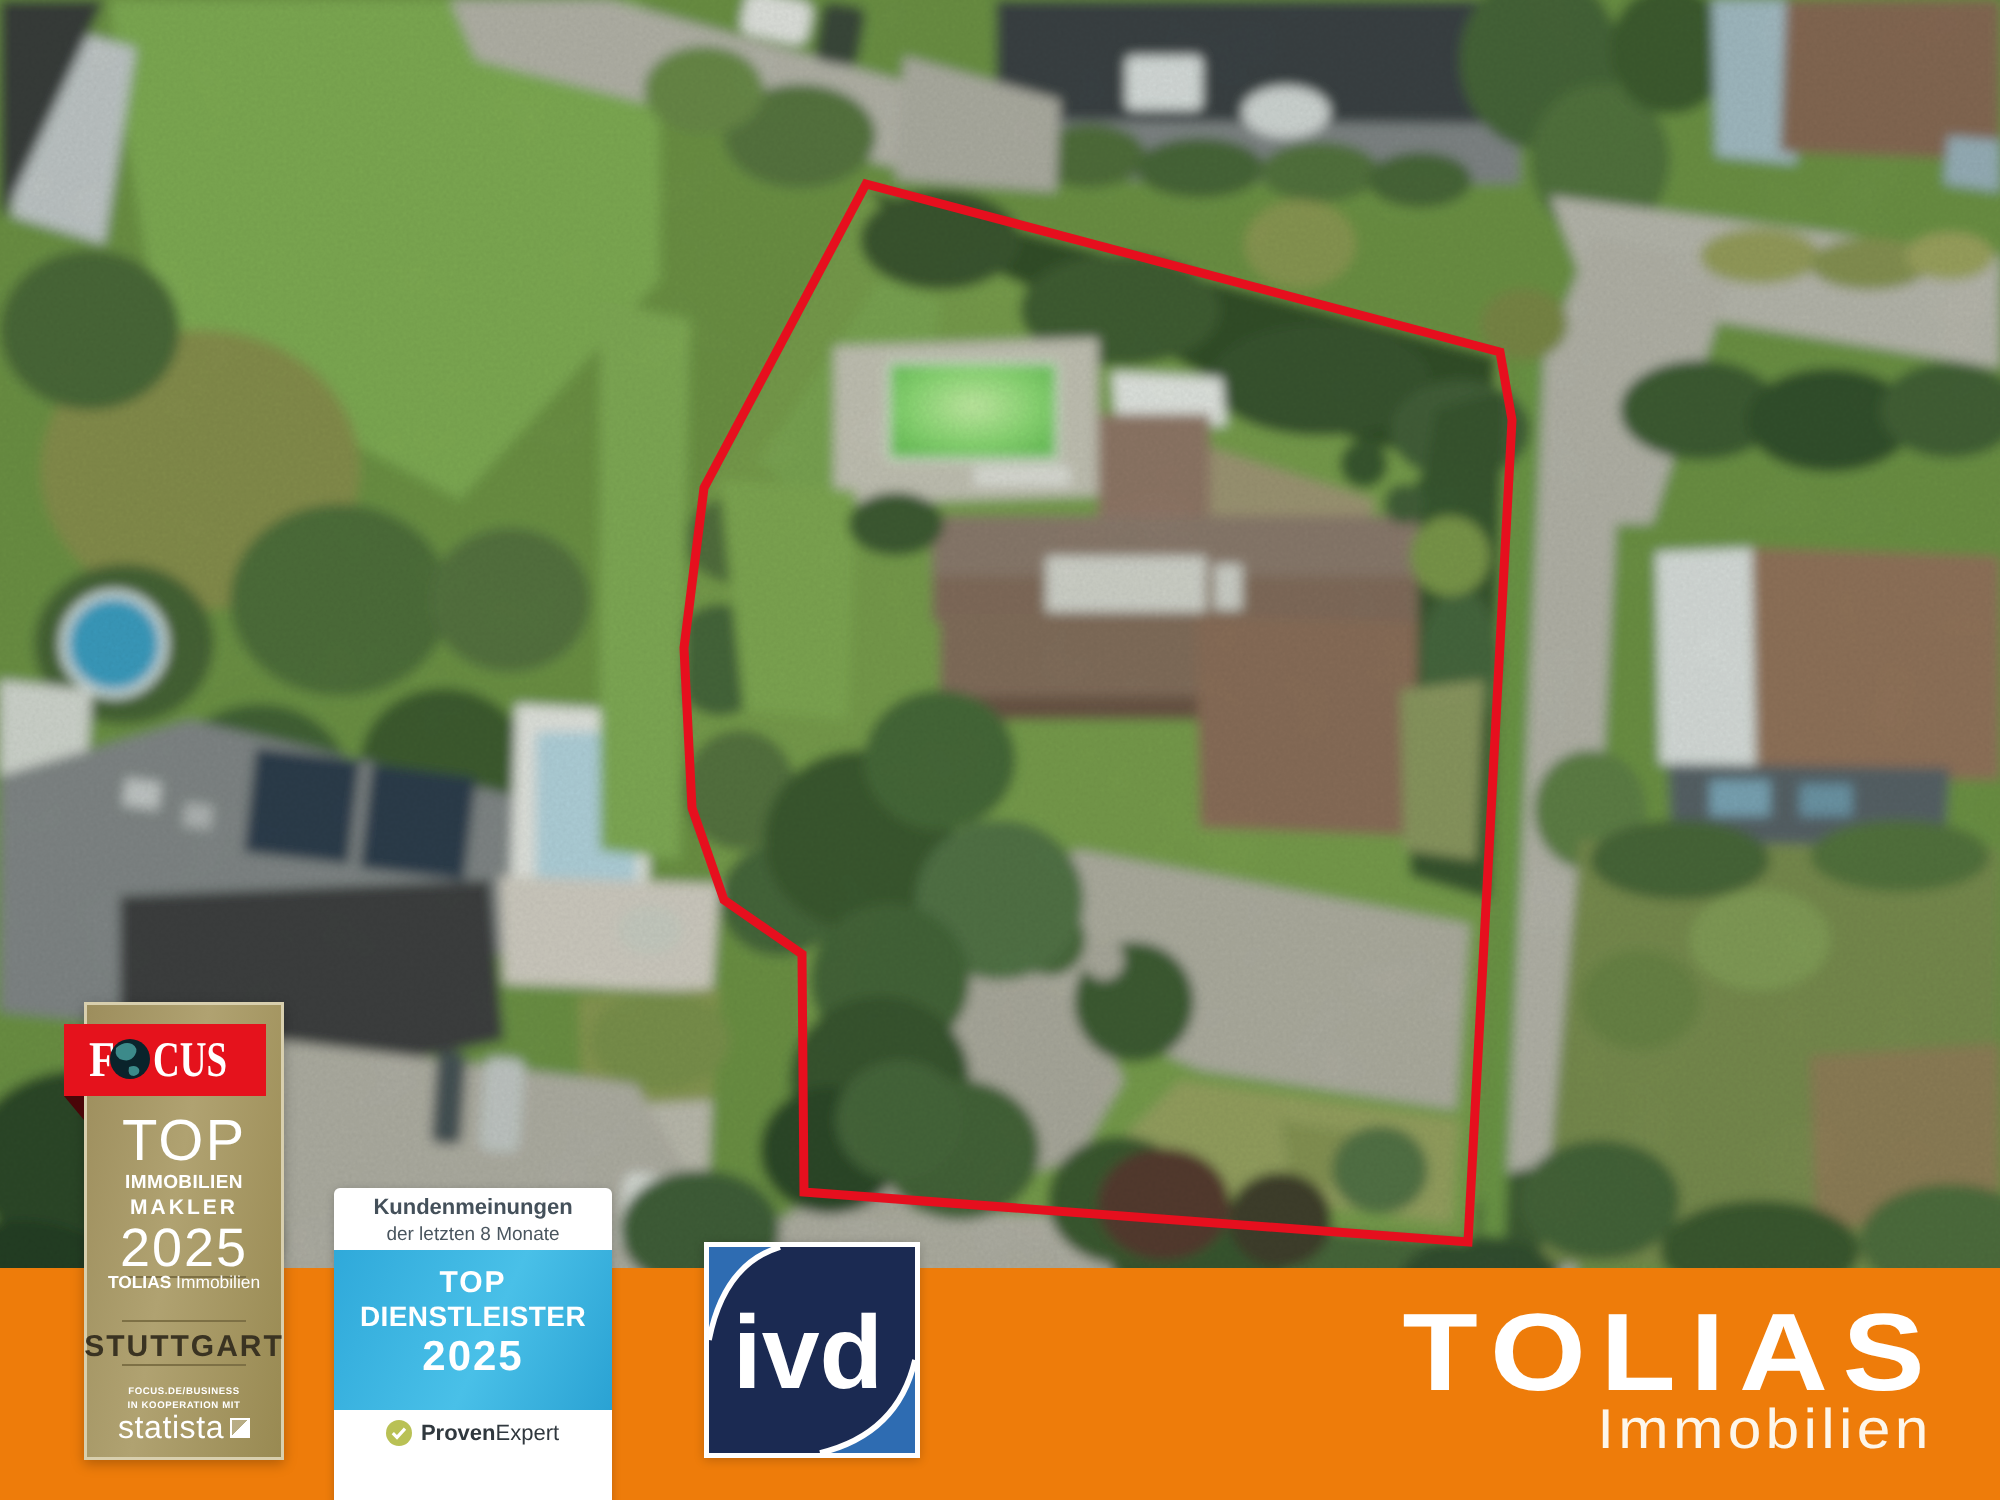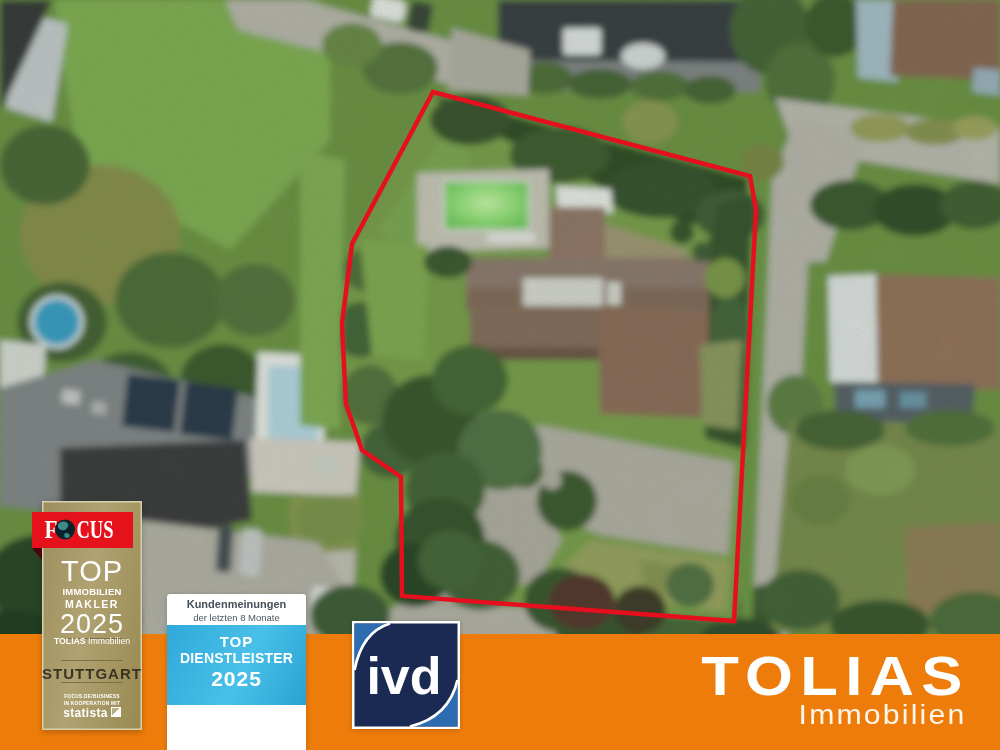--- a/index.html
+++ b/index.html
@@ -19,21 +19,21 @@
               border-top:12px solid #4a0508;border-left:10px solid transparent;}
   .fx{position:absolute;left:0;width:100%;line-height:1;}
   .fx-top{top:56px;font-size:29px;letter-spacing:1px;}
   .fx-imm{top:86px;font-size:9.5px;letter-spacing:0.2px;font-weight:bold;}
   .fx-mak{top:98px;font-size:10.5px;letter-spacing:1.5px;font-weight:bold;}
   .fx-year{top:110px;font-size:27px;letter-spacing:1px;}
   .fx-div{position:absolute;left:19px;width:62px;height:1px;background:#7d7045;}
   .fx-firm{top:136px;font-size:8.7px;}
   .fx-city{top:165px;font-size:15px;font-weight:bold;color:#3a3322;letter-spacing:1px;}
   .fx-small{top:192px;font-size:4.8px;font-weight:bold;letter-spacing:0.3px;line-height:1.5;}
-  .fx-statista{top:206px;font-size:12px;font-weight:bold;letter-spacing:0.3px;}
+  .fx-statista{top:206px;font-size:16px;font-weight:normal;letter-spacing:0.3px;}
   #st-sq{display:inline-block;width:8px;height:8px;margin-left:3px;
          background:linear-gradient(135deg,rgba(255,255,255,0.25) 49%,#fff 50%);
          border:1.2px solid #fff;}
   #pe{position:absolute;left:167px;top:594px;width:139px;height:164px;background:#fff;
       border-radius:3px;overflow:hidden;text-align:center;box-shadow:0 1px 5px rgba(0,0,0,0.2);}
   #pe-head{padding-top:4px;font-size:11px;font-weight:bold;color:#44505a;line-height:1.15;}
   #pe-head span{font-size:9.5px;font-weight:normal;color:#4a565f;}
   #pe-blue{position:absolute;left:0;top:31px;width:139px;height:80px;
            background:linear-gradient(115deg,#2fa9da 0%,#49c0e8 55%,#2aa2d3 100%);
            color:#fff;font-weight:bold;}
@@ -364,20 +364,28 @@
 <div id="pe">
 
   <div id="pe-head">Kundenmeinungen<br><span>der letzten 8 Monate</span></div>
 
   <div id="pe-blue">
     <div id="pe-l1">TOP</div>
     <div id="pe-l2">DIENSTLEISTER</div>
     <div id="pe-l3">2025</div>
   </div>
 
+  <div id="pe-foot">
+    <svg width="13" height="13" viewBox="0 0 13 13" style="margin-right:4px">
+          <circle cx="6.5" cy="6.5" r="6.5" fill="#b9c155"></circle>
+          <path d="M3.4 6.6 l2.1 2.1 l4 -4.4" stroke="#fff" stroke-width="1.6" fill="none"></path>
+        </svg>
+    <b>Proven</b>
+        <span>Expert</span>
+  </div>
 </div>
 
 <div id="ivd">
   <svg width="108" height="108" viewBox="0 0 108 108">
     <rect x="0" y="0" width="108" height="108" fill="#fff"></rect>
     <rect x="2.5" y="2.5" width="103" height="103" fill="#1b2a52"></rect>
     <path d="M38 2.5 L2.5 2.5 L2.5 49 Q10 11 38 2.5 Z" fill="#2e6cb2"></path>
     <path d="M2.5 49 Q10 11 38 2.5" stroke="#fff" stroke-width="2.8" fill="none"></path>
     <path d="M105.5 59 L105.5 105.5 L58 105.5 Q97 96 105.5 59 Z" fill="#2e6cb2"></path>
     <path d="M105.5 59 Q97 96 58 105.5" stroke="#fff" stroke-width="2.8" fill="none"></path>

